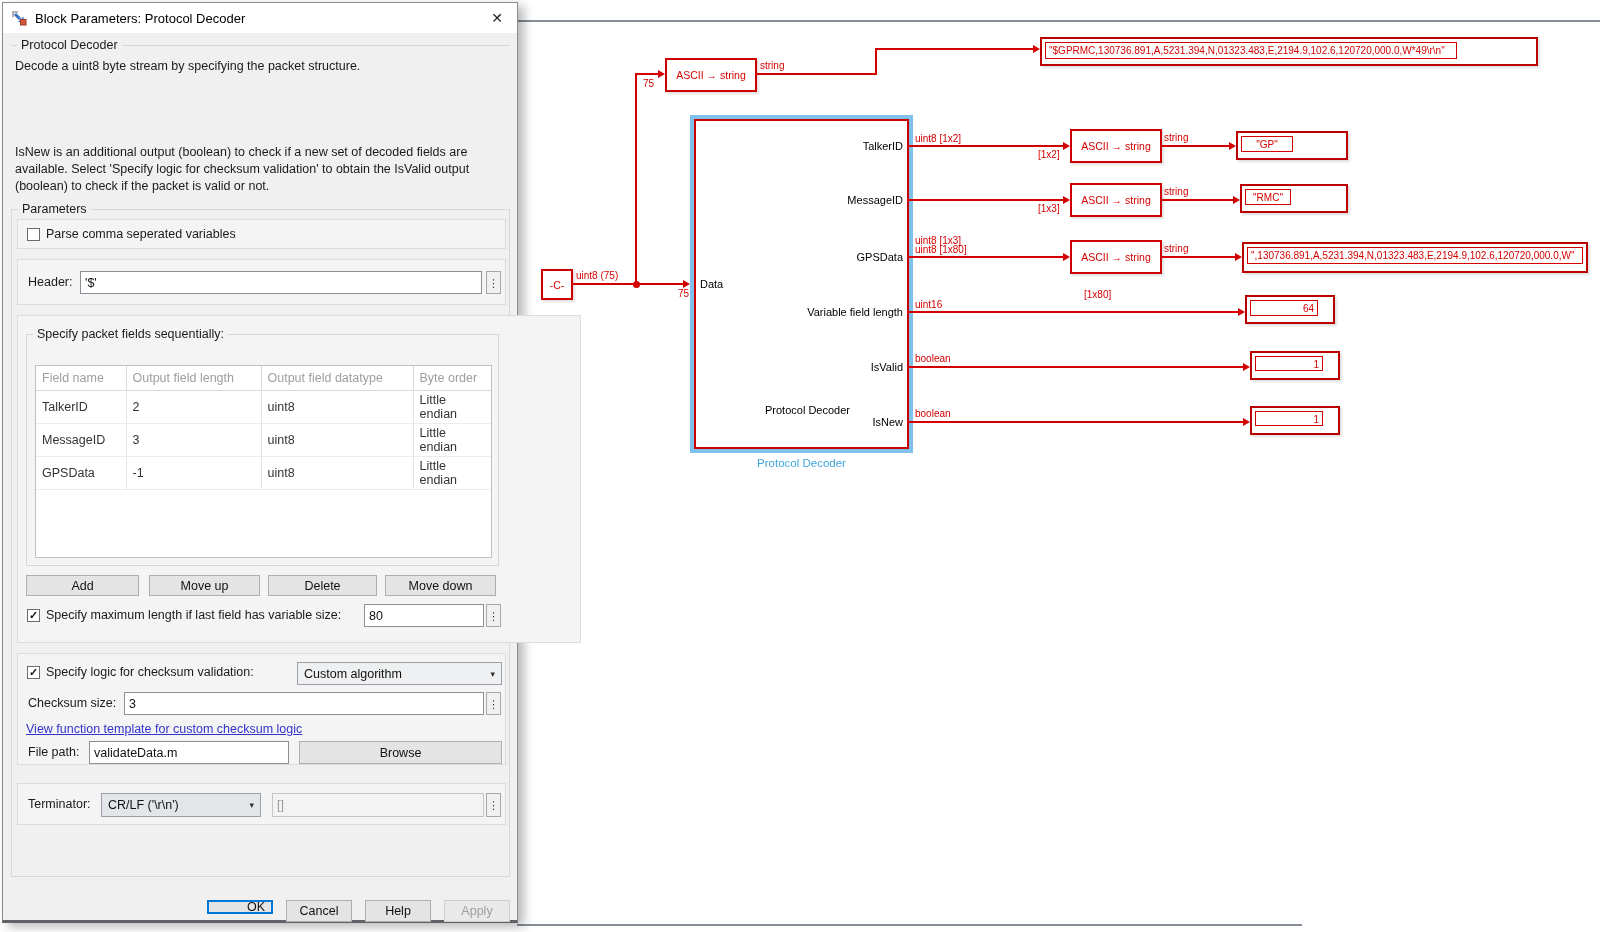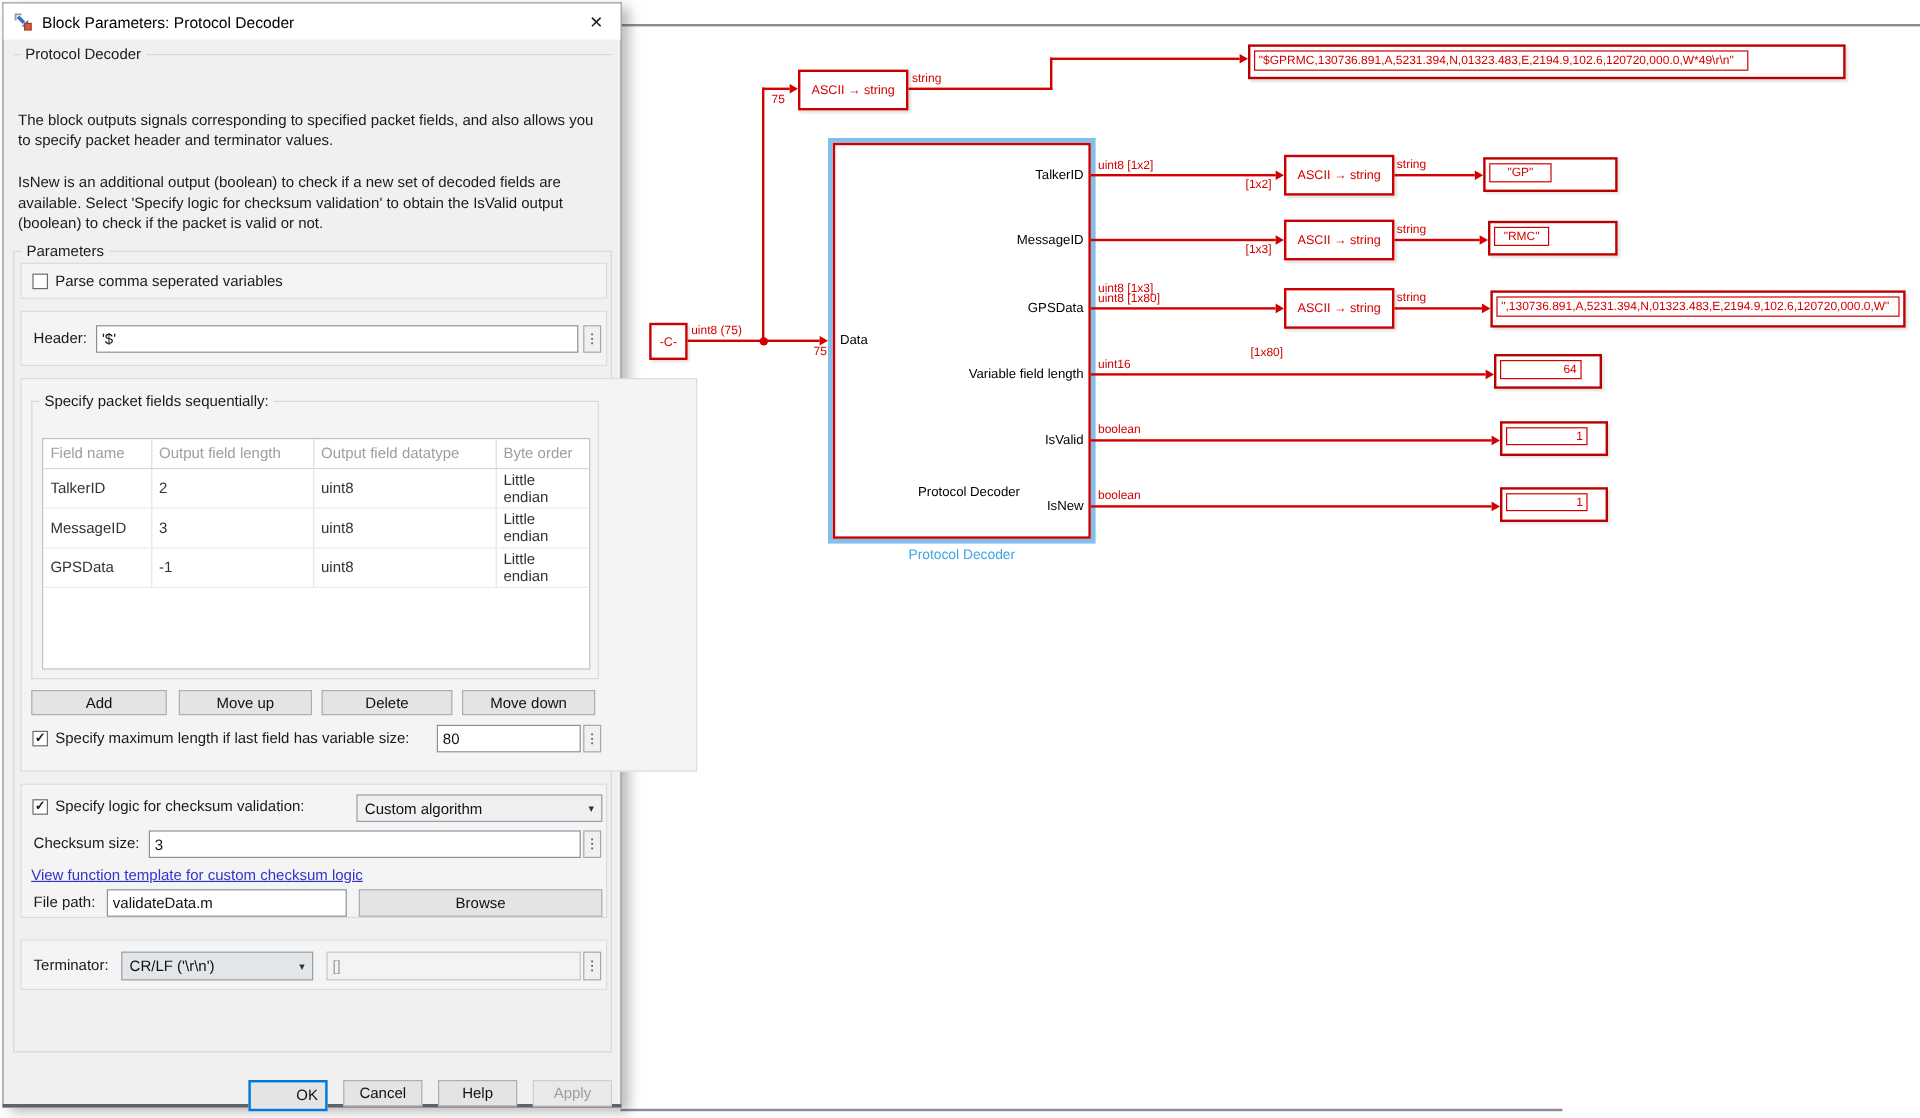--- a/index.html
+++ b/index.html
@@ -127,21 +127,21 @@
   <span class="slabel" style="left:1164px;top:186px;">string</span>
   <div class="wire h" style="left:1162px;top:199px;width:71px;"></div>
   <div class="arrow" style="left:1233px;top:196px;"></div>
   <div class="disp" style="left:1240px;top:184px;width:108px;height:29px;">
     <span class="val center" style="left:3px;top:3px;width:46px;height:16px;">"RMC"</span>
   </div>
 
   <div class="wire h" style="left:909px;top:256px;width:154px;"></div>
   <div class="arrow" style="left:1063px;top:253px;"></div>
   <span class="slabel" style="left:915px;top:244px;">uint8 [1x80]</span>
-  <span class="slabel" style="left:1042px;top:260px;margin-top:29px;">[1x80]</span>
+  <span class="slabel" style="left:1084px;top:260px;margin-top:29px;">[1x80]</span>
   <div class="sblock" style="left:1070px;top:240px;width:92px;height:34px;">
     <span>ASCII → string</span>
   </div>
   <span class="slabel" style="left:1164px;top:243px;">string</span>
   <div class="wire h" style="left:1162px;top:256px;width:73px;"></div>
   <div class="arrow" style="left:1235px;top:253px;"></div>
   <div class="disp" style="left:1242px;top:242px;width:346px;height:31px;">
     <span class="val" style="left:3px;top:3px;width:336px;height:17px;">",130736.891,A,5231.394,N,01323.483,E,2194.9,102.6,120720,000.0,W"</span>
   </div>
 
@@ -174,21 +174,21 @@
       <path d="M4 4 L9 9" stroke="#3a6fc4" stroke-width="3"></path>
       <polygon points="7,12 12.5,6.5 12.5,12" fill="#3a6fc4"></polygon>
       <rect x="9.5" y="9.5" width="5.5" height="5.5" fill="#d4593a" stroke="#a23a2a"></rect>
     </svg>
     <span class="ttl">Block Parameters: Protocol Decoder</span>
     <span class="close-x">✕</span>
   </div>
 
   <div class="groupbox" style="left:8px;top:42px;width:499px;height:156px;border-left:none;border-right:none;border-bottom:none;">
     <span class="legend">Protocol Decoder</span>
-    <div class="desc" style="left:4px;top:46px;width:488px;">The block outputs signals corresponding to specified packet fields, and also allows you to specify packet header and terminator values.</div>
+    <div class="desc" style="left:4px;top:12px;width:488px;">Decode a uint8 byte stream by specifying the packet structure.</div>
     <div class="desc" style="left:4px;top:98px;width:488px;">IsNew is an additional output (boolean) to check if a new set of decoded fields are available. Select 'Specify logic for checksum validation' to obtain the IsValid output (boolean) to check if the packet is valid or not.</div>
   </div>
 
   <div class="groupbox" style="left:8px;top:206px;width:499px;height:668px;">
     <span class="legend">Parameters</span>
   </div>
 
   <div class="panel" style="left:14px;top:216px;width:489px;height:30px;">
     <span class="cb" style="left:9px;top:8px;"></span>
     <span class="lbl" style="left:28px;top:7px;">Parse comma seperated variables</span>
@@ -270,17 +270,17 @@
     <span class="lbl" style="left:10px;top:13px;">Terminator:</span>
     <div class="dd" style="left:83px;top:9px;width:160px;height:24px;background:#e3e6e9;">
       <span>CR/LF ('\r\n')</span>
       <span class="caret">▾</span>
     </div>
     <input class="tinput" type="text" disabled="" style="left: 254px; top: 9px; width: 212px; height: 24px;" value="[]">
     <span class="dotbtn" style="left:468px;top:9px;width:15px;height:24px;line-height:23px;">⋮</span>
   </div>
 
 
-  <div class="btn primary" style="left:204px;top:897px;width:66px;height:26px;padding-left:32px;">OK</div>
+  <div class="btn primary" style="left:204px;top:897px;width:66px;height:14px;padding-left:32px;">OK</div>
   <div class="btn" style="left:283px;top:897px;width:66px;height:22px;">Cancel</div>
   <div class="btn" style="left:362px;top:897px;width:66px;height:22px;">Help</div>
   <div class="btn disabled" style="left:441px;top:897px;width:66px;height:22px;">Apply</div>
 </div>
 
 </body></html>

